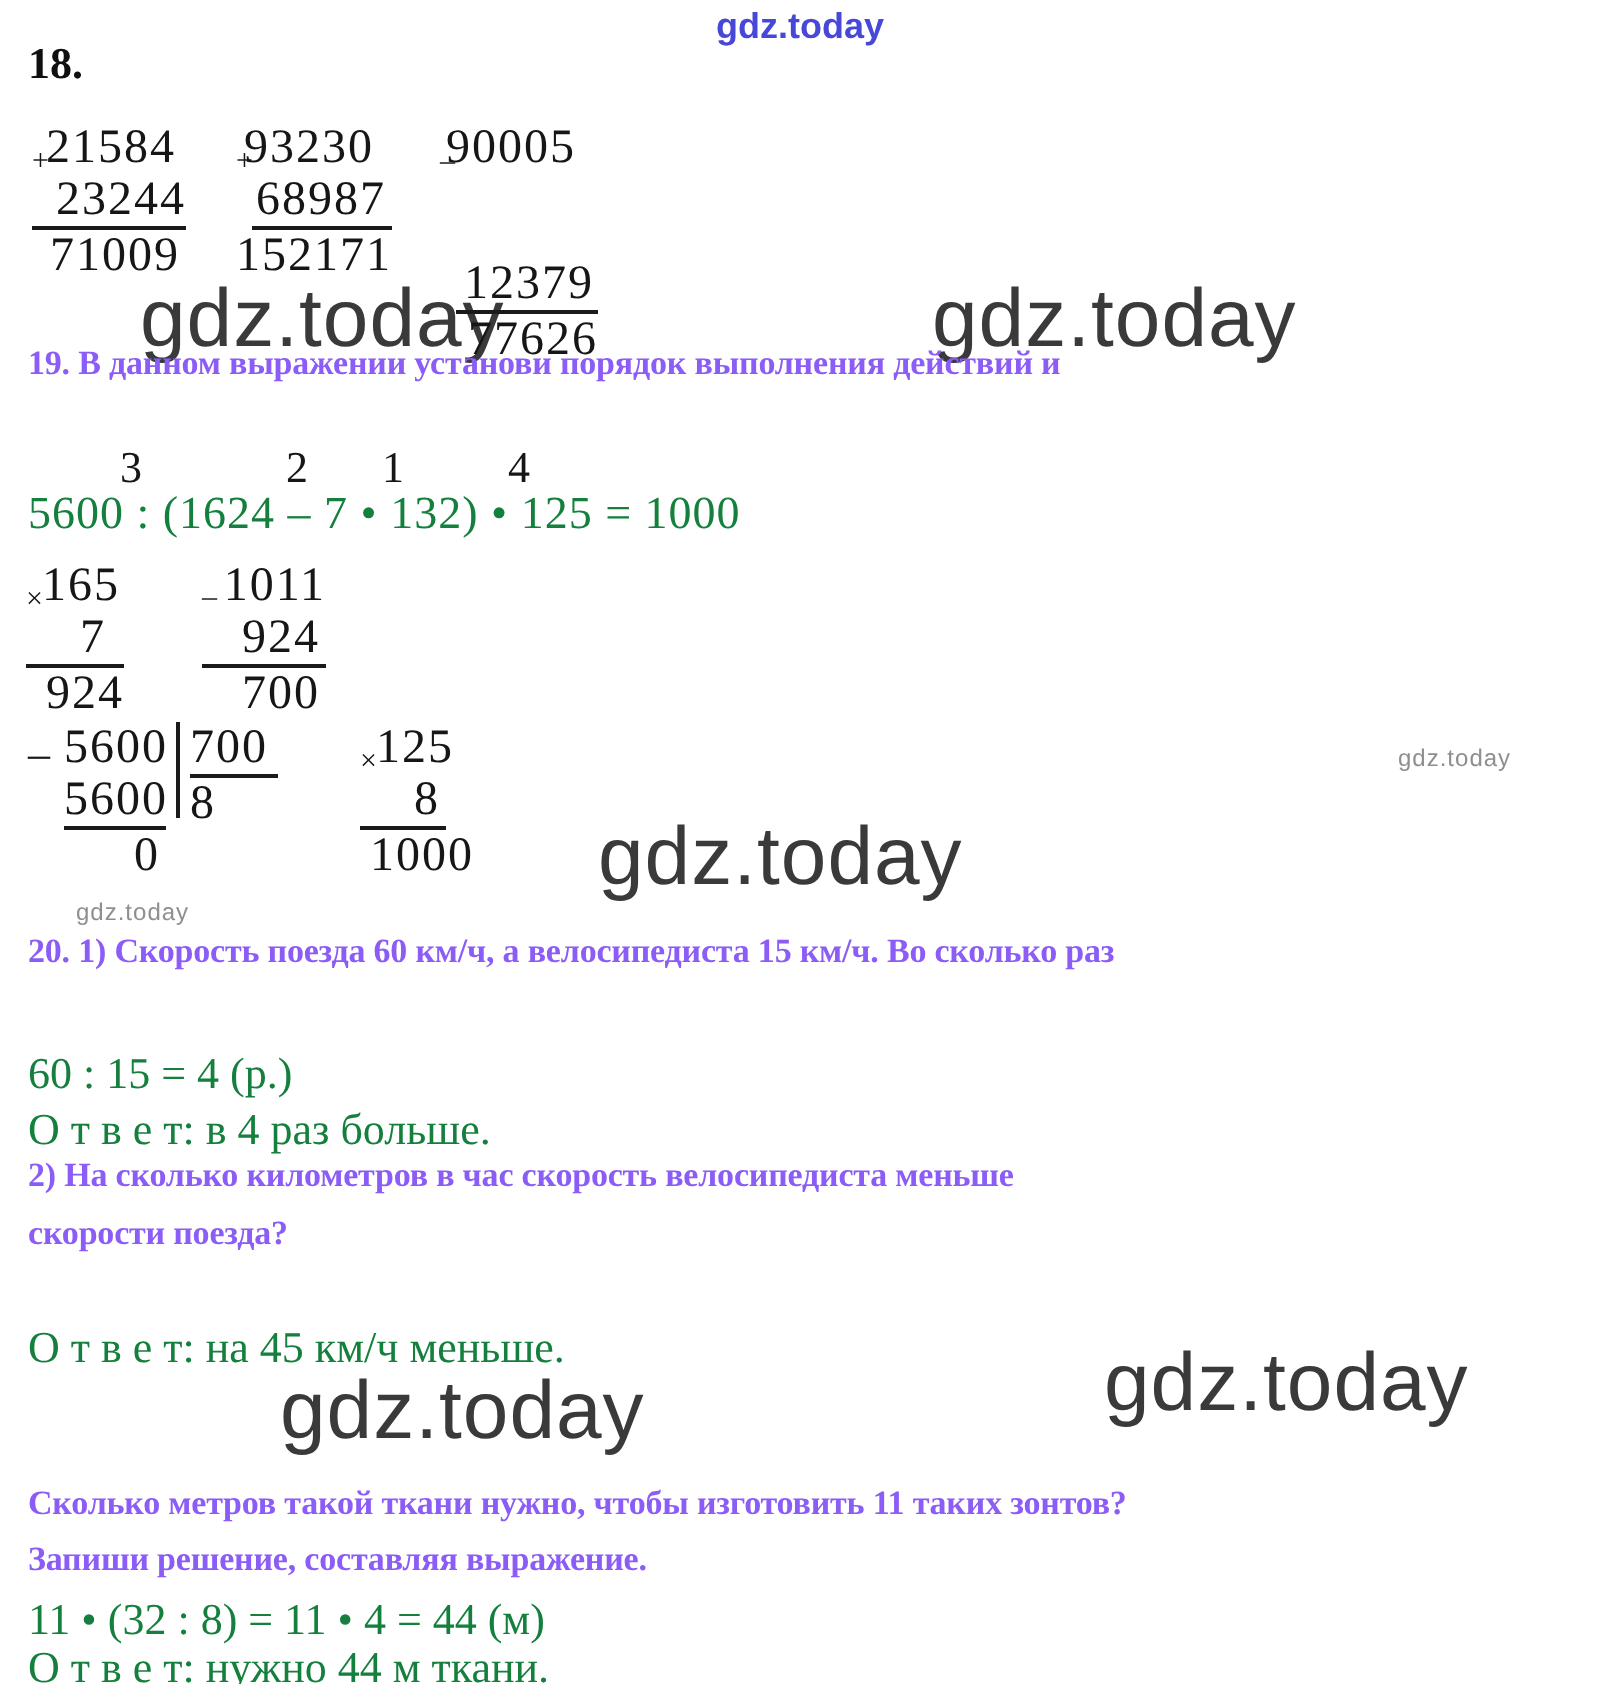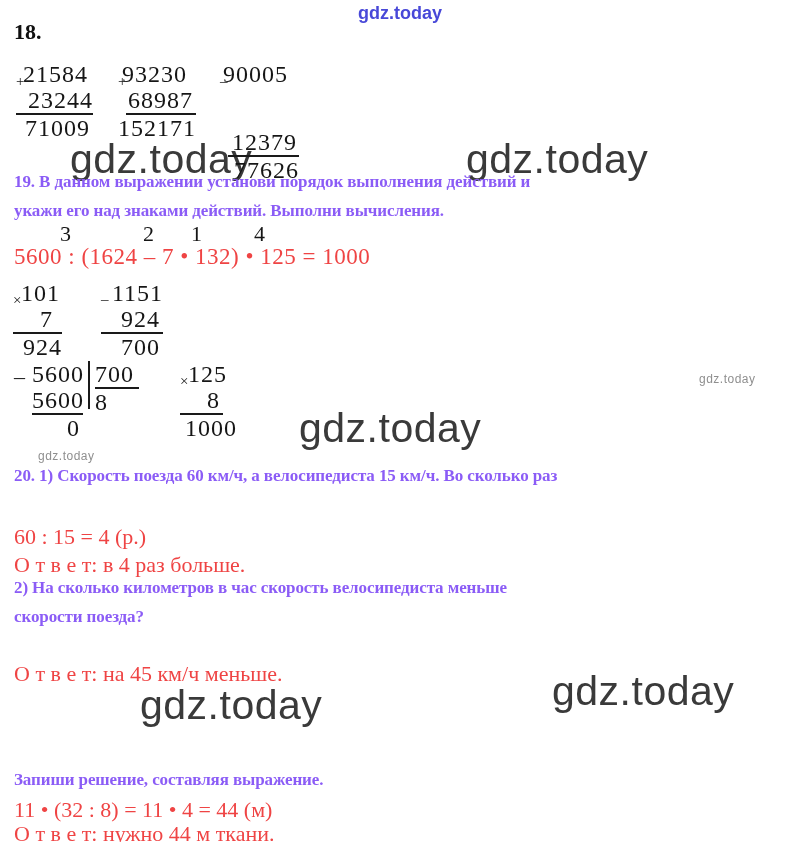--- a/index.html
+++ b/index.html
@@ -3,21 +3,21 @@
 <meta charset="utf-8">
 <style>
   html,body{margin:0;padding:0;background:#ffffff;}
   .page{position:relative;width:805px;height:842px;background:#ffffff;overflow:hidden;
         font-family:"Liberation Serif",serif;color:#141414;}
 
   
   .bline{position:absolute;font-weight:bold;font-size:17px;white-space:nowrap;
          letter-spacing:-0.1px;color:#8b5cf6;}
   
-  .sline{position:absolute;font-size:22px;white-space:nowrap;color:#ef4444;text-align:right;}
+  .sline{position:absolute;font-size:22px;white-space:nowrap;color:#15803d;text-align:right;}
   
   .plabel{position:absolute;font-weight:bold;font-size:22px;color:#101010;}
 
   
   .calc{position:absolute;font-size:24px;line-height:26px;text-align:right;
         letter-spacing:1px;color:#161616;}
   .calc .crow{position:relative;}
   .u{border-bottom:2px solid #1a1a1a;}
   .sign{position:absolute;left:0;top:7px;font-size:15px;letter-spacing:0;}
 
@@ -70,39 +70,38 @@
   </div>
 
   <div class="calc" style="left:218px;top:61px;width:81px;">
     <span class="sign" style="left:2px;">–</span>
     <div class="crow" style="padding-right:11px;">90005</div>
     <div class="crow u" style="margin-left:10px;padding-right:2px;margin-top:42px;">12379</div>
     <div class="crow">77626</div>
   </div>
 
   <div class="bline" style="left:14px;top:172px;">19. В данном выражении установи порядок выполнения действий и</div>
-  <div class="bline" style="left:14px;top:201px;">укажи его над знаками действий. Выполни вычисления.</div>
 
   <span class="omark" style="left:60px;top:221px;">3</span>
   <span class="omark" style="left:143px;top:221px;">2</span>
   <span class="omark" style="left:191px;top:221px;">1</span>
   <span class="omark" style="left:254px;top:221px;">4</span>
 
   <div class="sline" style="left:14px;top:244px;font-size:23px;letter-spacing:0.5px;">5600 : (1624 – 7 • 132) • 125 = 1000</div>
 
   <div class="calc" style="left:13px;top:280px;width:49px;">
     <span class="sign">×</span>
-    <div class="crow" style="padding-right:2px;">101</div>
+    <div class="crow" style="padding-right:2px;">165</div>
     <div class="crow u" style="padding-right:9px;">7</div>
     <div class="crow">924</div>
   </div>
 
   <div class="calc" style="left:101px;top:280px;width:62px;">
     <span class="sign" style="top:6px;">–</span>
-    <div class="crow">1151</div>
+    <div class="crow">1011</div>
     <div class="crow u" style="padding-right:3px;">924</div>
     <div class="crow" style="padding-right:3px;">700</div>
   </div>
 
   <div class="ldiv" style="left:14px;top:361px;">
     <span class="lminus">–</span>
     <div class="ldleft">
       <div class="crow">5600</div>
       <div class="crow u">5600</div>
       <div class="crow" style="padding-right:3px;">0</div>
@@ -120,17 +119,18 @@
     <div class="crow">1000</div>
   </div>
 
   <div class="bline" style="left:14px;top:466px;">20. 1) Скорость поезда 60 км/ч, а велосипедиста 15 км/ч. Во сколько раз</div>
   <div class="sline" style="left:14px;top:524px;">60 : 15 = 4 (р.)</div>
   <div class="sline" style="left:14px;top:552px;">О т в е т: в 4 раз больше.</div>
   <div class="bline" style="left:14px;top:578px;">2) На сколько километров в час скорость велосипедиста меньше</div>
   <div class="bline" style="left:14px;top:607px;">скорости поезда?</div>
   <div class="sline" style="left:14px;top:661px;">О т в е т: на 45 км/ч меньше.</div>
 
+  <div class="bline" style="left:14px;top:742px;">Сколько метров такой ткани нужно, чтобы изготовить 11 таких зонтов?</div>
   <div class="bline" style="left:14px;top:770px;text-align:center;">Запиши решение, составляя выражение.</div>
   <div class="sline" style="left:14px;top:797px;">11 • (32 : 8) = 11 • 4 = 44 (м)</div>
   <div class="sline" style="left:14px;top:821px;">О т в е т: нужно 44 м ткани.</div>
 
 </div>
 
 </body></html>

